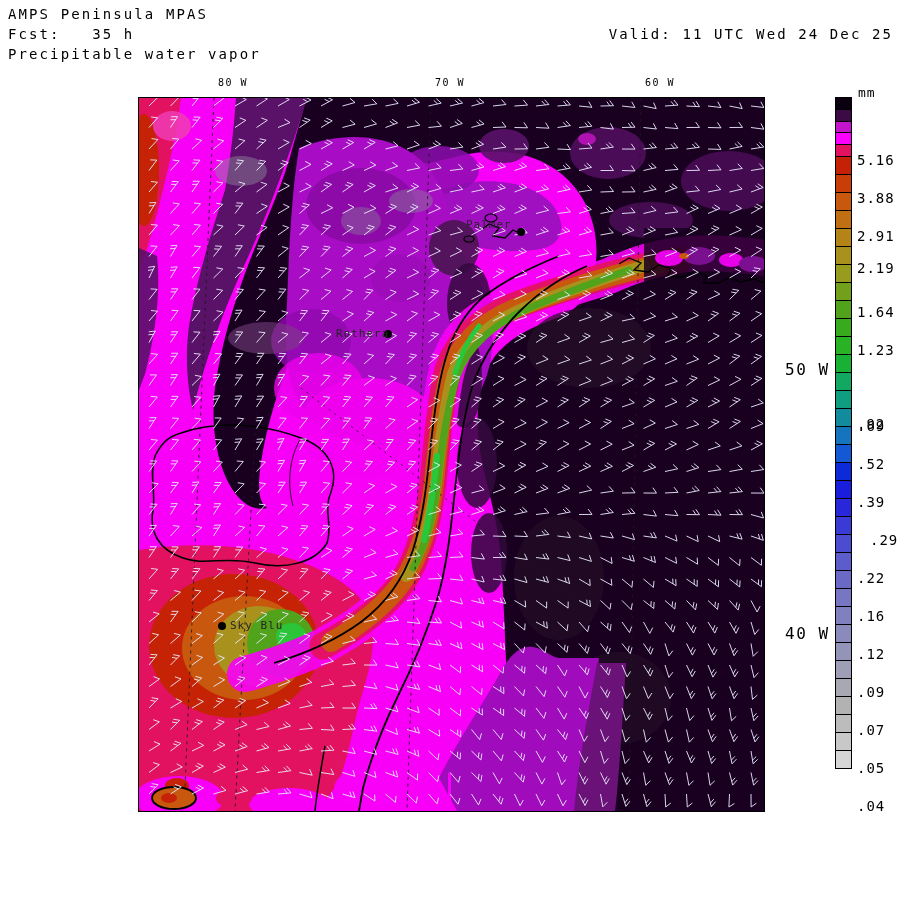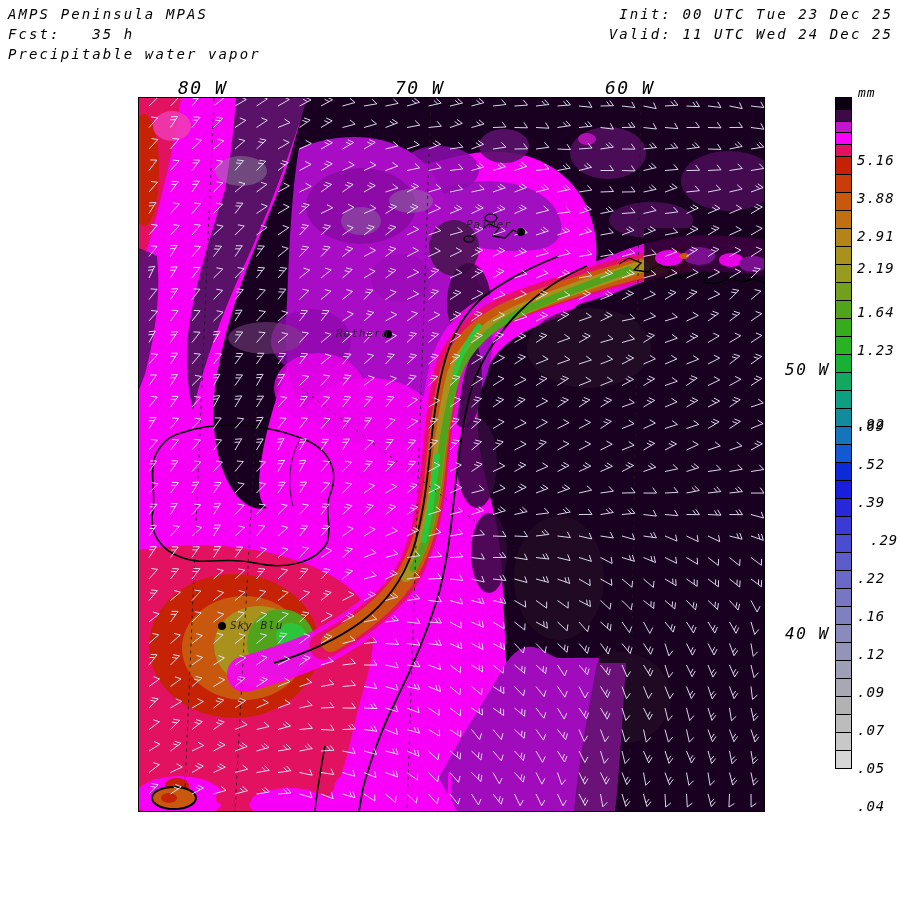--- a/index.html
+++ b/index.html
@@ -1,22 +1,22 @@
 <!DOCTYPE html>
 <html><head>
 <meta charset="utf-8">
 <style>
   html,body{margin:0;padding:0;background:#ffffff;}
   #stage{position:relative;width:900px;height:900px;background:#ffffff;overflow:hidden;
-         font-family:"DejaVu Sans Mono","Liberation Mono",monospace;color:#000;font-style:italic;}
+         font-family:"DejaVu Sans Mono","Liberation Mono",monospace;color:#000;}
   .hline{position:absolute;font-size:14px;letter-spacing:2.1px;white-space:pre;line-height:16px;}
   .hl-left{left:8px;}
   .hl-right{right:7px;text-align:right;}
-  .axis-top{position:absolute;top:77px;width:70px;margin-left:-35px;text-align:left;
-            font-size:18px;letter-spacing:1.5px;}
+  .axis-top{position:absolute;top:77px;width:70px;margin-left:-35px;text-align:right;
+            font-size:10px;letter-spacing:1.5px;}
   .axis-right{position:absolute;left:785px;font-size:16px;letter-spacing:1.5px;}
   #map{position:absolute;left:138px;top:97px;width:625px;height:713px;border:1px solid #000;
        background:#f800f8;overflow:hidden;}
   #map svg{position:absolute;left:0;top:0;}
   .station-label{position:absolute;font-size:11px;letter-spacing:1px;color:#262626;
                  white-space:pre;z-index:5;}
   .station-dot{position:absolute;width:8px;height:8px;background:#000;border-radius:50%;
                margin:-4px 0 0 -4px;z-index:5;}
   #colorbar{position:absolute;left:835px;top:97px;width:80px;}
   .cb-box{width:17px;border:1px solid #000;box-sizing:border-box;margin-top:-1px;}
@@ -26,21 +26,20 @@
   #caption{position:absolute;left:138px;top:880px;width:625px;text-align:center;
            font-size:12px;font-weight:bold;letter-spacing:.5px;white-space:pre;}
 </style>
 </head>
 <body>
 <div id="stage">
 
   <div class="hline hl-left" style="top:6px">AMPS Peninsula MPAS</div>
   <div class="hline hl-left" style="top:26px">Fcst:   35 h</div>
   <div class="hline hl-left" style="top:46px">Precipitable water vapor</div>
-  <div class="hline hl-right" style="top:6px">Init: 00 UTC Tue 23 Dec 25</div>
   <div class="hline hl-right" style="top:26px">Valid: 11 UTC Wed 24 Dec 25</div>
 
   <div id="top-axis">
       <div class="axis-top" style="left: 213px;">80 W</div>
       <div class="axis-top" style="left: 430px;">70 W</div>
       <div class="axis-top" style="left: 640px;">60 W</div>
     </div>
   <div id="right-axis">
       <div class="axis-right" style="top: 360px;">50 W</div>
       <div class="axis-right" style="top: 624px;">40 W</div>

